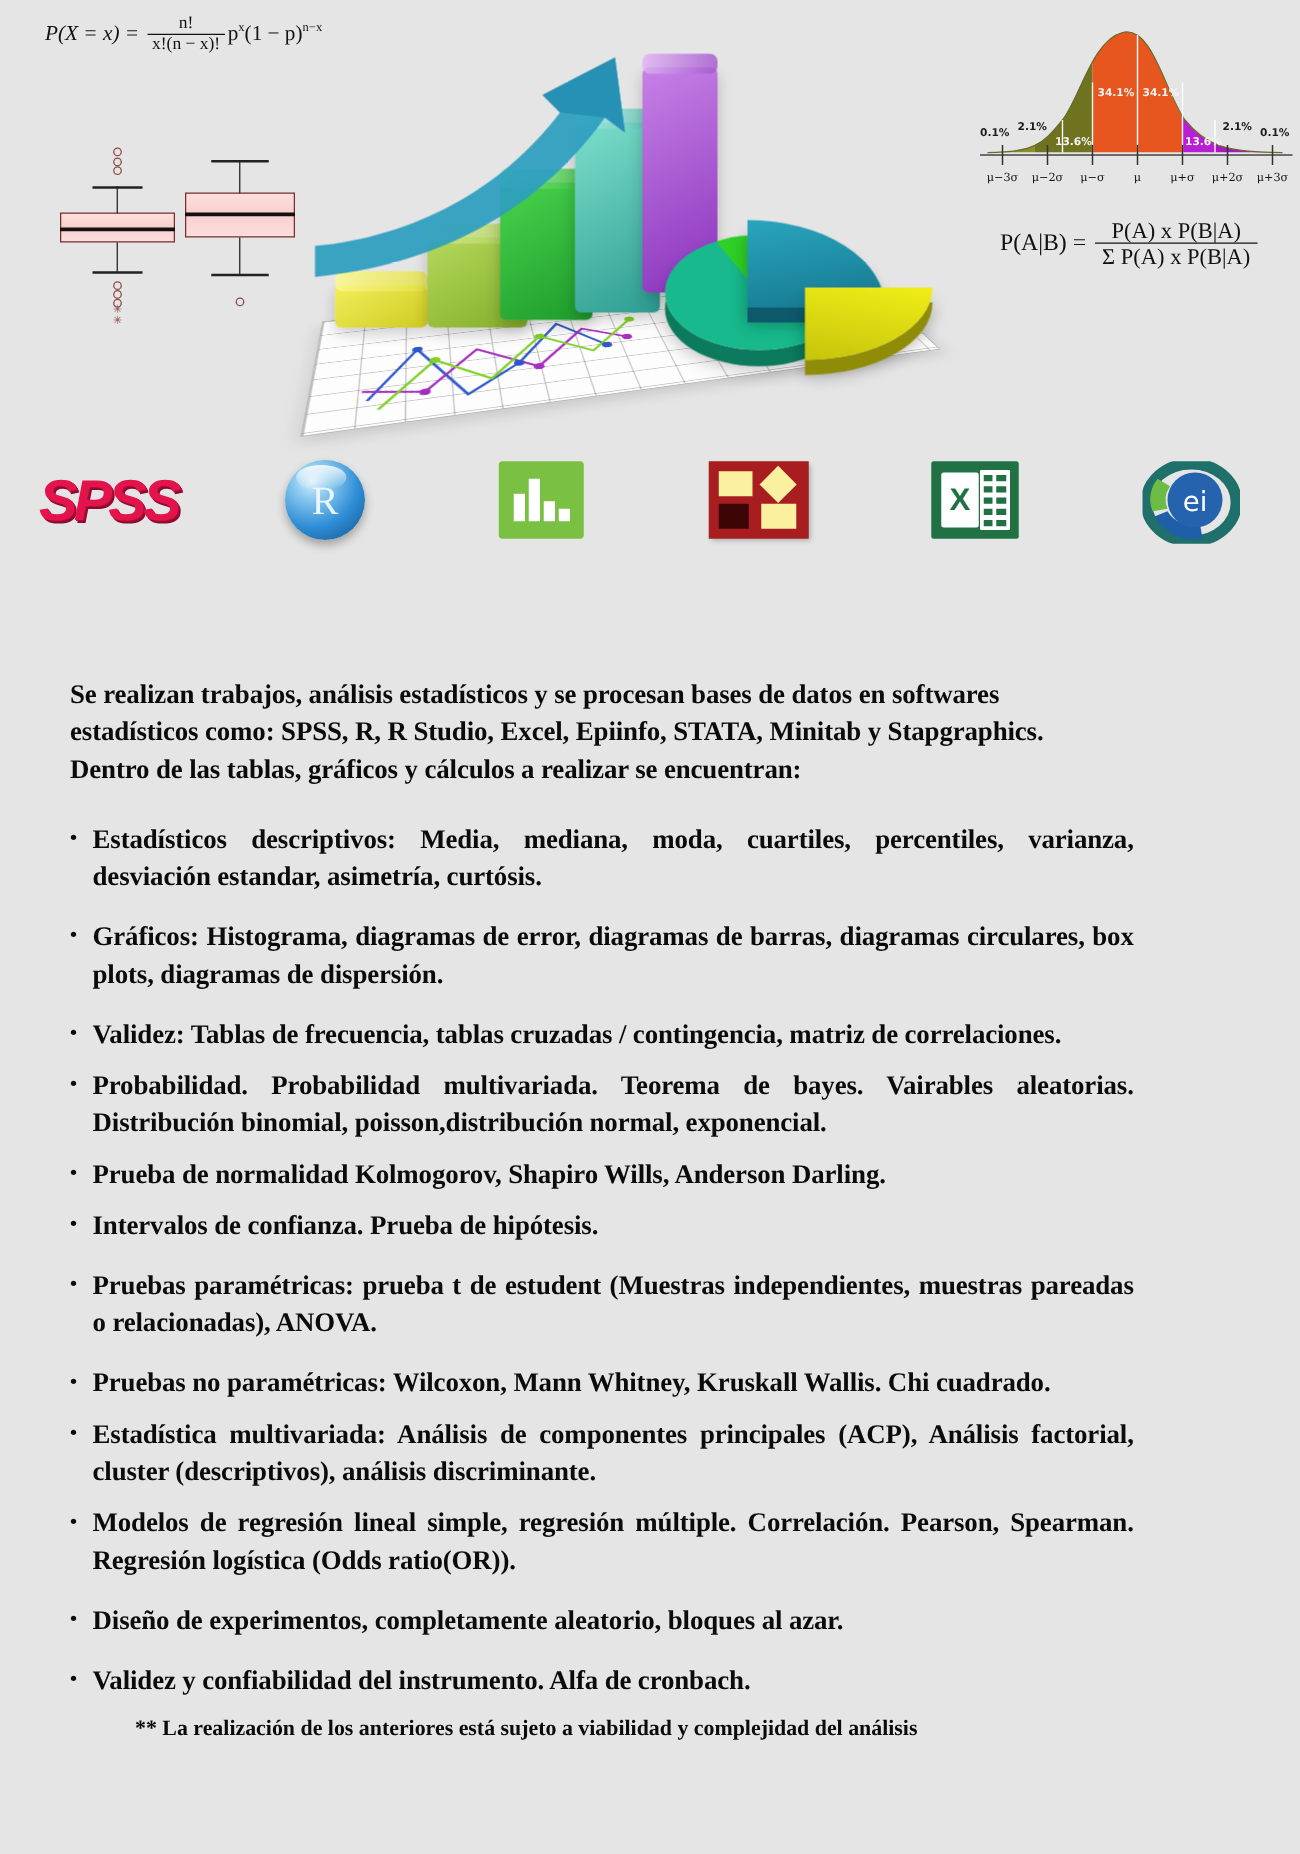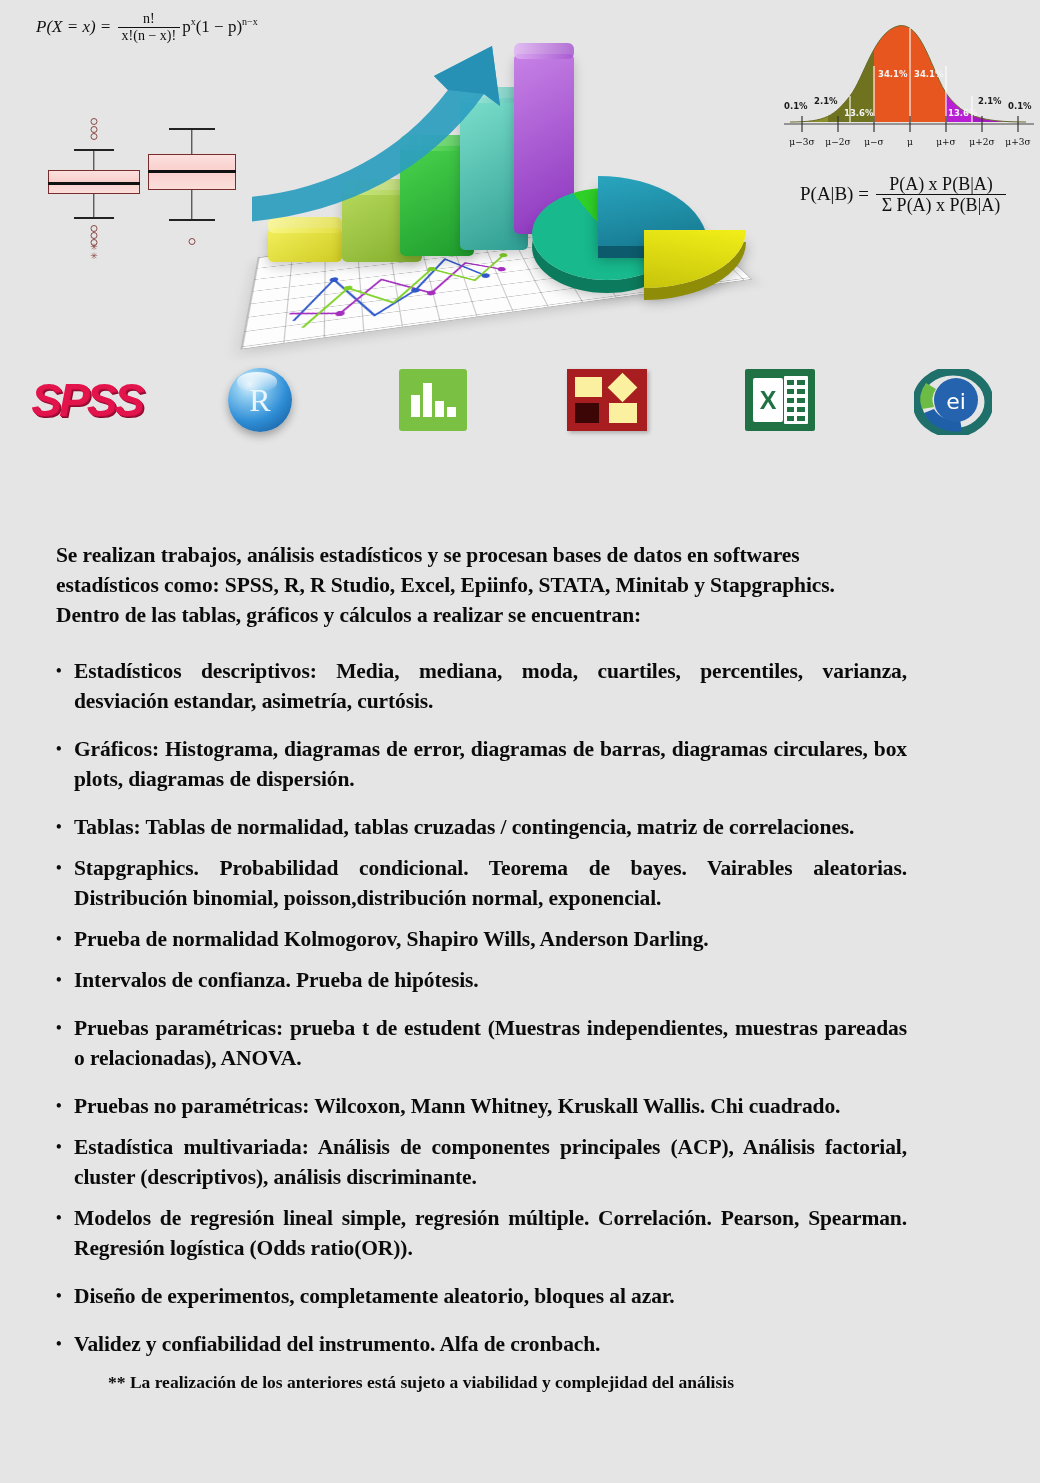--- a/index.html
+++ b/index.html
@@ -347,25 +347,25 @@
       <li class="just gap" style="margin-top:26px;">
         <span class="dot">•</span>
         <span>Estadísticos descriptivos: Media, mediana, moda, cuartiles, percentiles, varianza, desviación estandar, asimetría, curtósis.</span>
       </li>
       <li class="just gap">
         <span class="dot">•</span>
         <span>Gráficos: Histograma, diagramas de error, diagramas de barras, diagramas circulares, box plots, diagramas de dispersión.</span>
       </li>
       <li class="gap">
         <span class="dot">•</span>
-        <span>Tablas: Tablas de normalidad, tablas cruzadas / contingencia, matriz de correlaciones.</span>
+        <span>Validez: Tablas de frecuencia, tablas cruzadas / contingencia, matriz de correlaciones.</span>
       </li>
       <li class="just gap-sm">
         <span class="dot">•</span>
-        <span>Stapgraphics. Probabilidad condicional. Teorema de bayes. Vairables aleatorias. Distribución binomial, poisson,distribución normal, exponencial.</span>
+        <span>Probabilidad. Probabilidad multivariada. Teorema de bayes. Vairables aleatorias. Distribución binomial, poisson,distribución normal, exponencial.</span>
       </li>
       <li class="gap-sm">
         <span class="dot">•</span>
         <span>Prueba de normalidad Kolmogorov, Shapiro Wills, Anderson Darling.</span>
       </li>
       <li class="gap-sm">
         <span class="dot">•</span>
         <span>Intervalos de confianza. Prueba de hipótesis.</span>
       </li>
       <li class="just gap">

